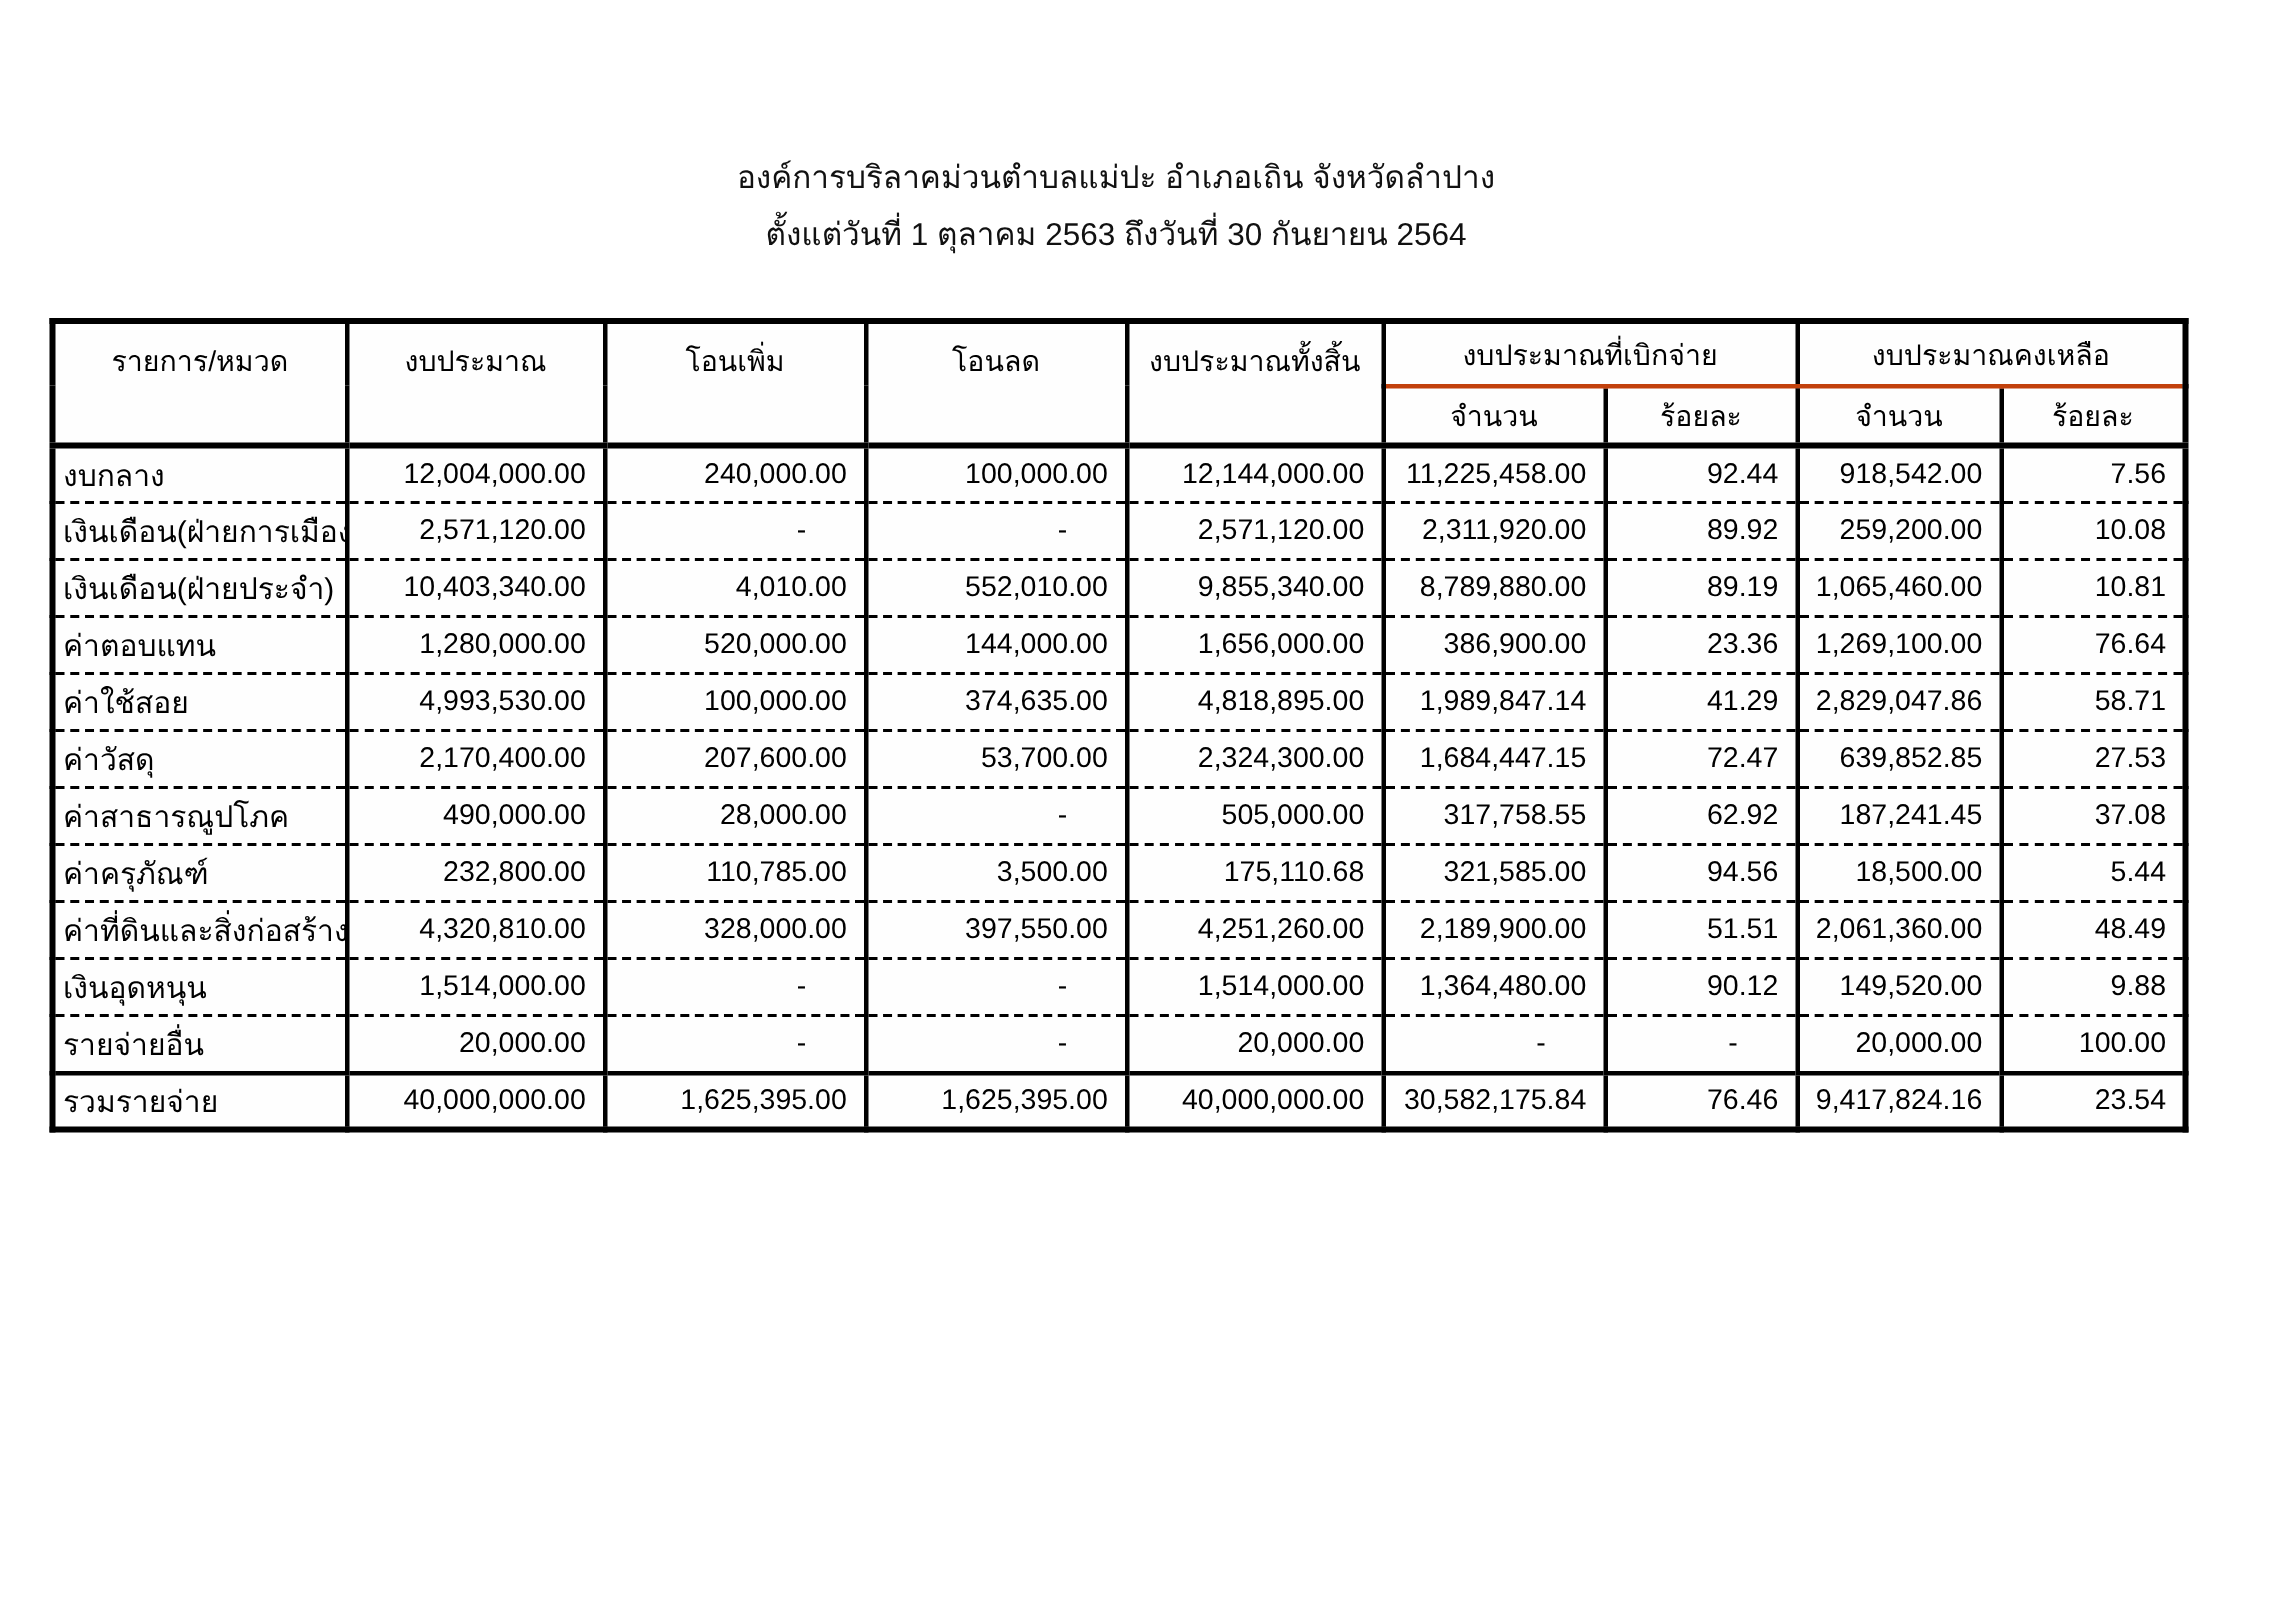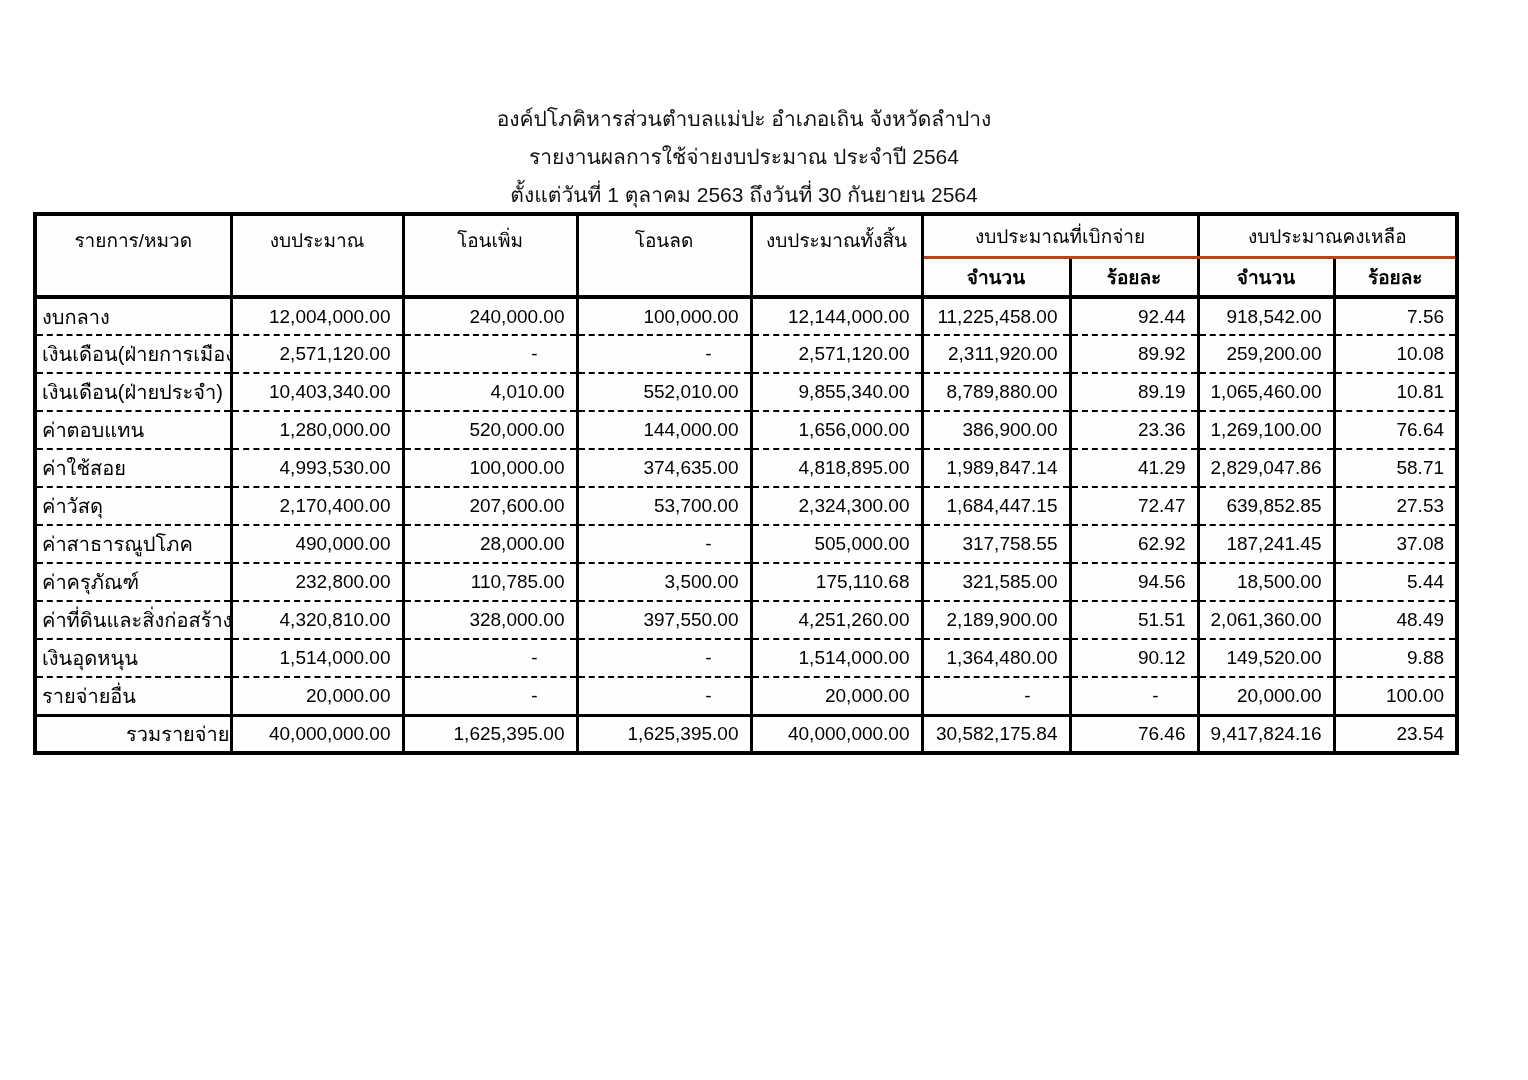--- a/index.html
+++ b/index.html
@@ -43,44 +43,43 @@
     overflow: hidden;
     white-space: nowrap;
     background: #fefefe;
   }
   thead th {
     font-weight: normal;
     text-align: center;
     vertical-align: middle;
   }
   thead tr.head-row-1 th { height: 43px; border-bottom: 3px solid #c2410c; }
-  thead tr.head-row-2 th { height: 40px; font-weight: bold; }
+  thead tr.head-row-2 th { height: 40px; }
   thead th.span-head {
     vertical-align: top;
     padding-top: 9px;
   }
   tbody td {
     height: 38px;
     border-top: 2px dashed #000;
     vertical-align: middle;
   }
   tbody tr:first-child td { border-top: 4px solid #000; }
-  tbody tr.total-row td { border-top: 3px solid #000; text-align: right; }
+  tbody tr.total-row td { border-top: 3px solid #000; }
   td.label-cell { text-align: left; padding-left: 5px; font-size: 20px; margin-left: 16px; }
   td.num-cell { text-align: right; padding-right: 11px; }
   td.dash-cell { padding-right: 38px; }
 </style>
 </head>
 <body>
 
 <div class="page">
 
   <div class="title-block">
-    <div class="title-line">องค์ปโภคิหารส่วนตำบลแม่ปะ อำเภอเถิน จังหวัดลำปาง</div>
-    <div class="title-line">รายงานผลการใช้จ่ายงบประมาณ ประจำปี 2564</div>
+    <div class="title-line">องค์การบริลาคม่วนตำบลแม่ปะ อำเภอเถิน จังหวัดลำปาง</div>
     <div class="title-line">ตั้งแต่วันที่ 1 ตุลาคม 2563 ถึงวันที่ 30 กันยายน 2564</div>
   </div>
 
   <table class="budget-table">
     <colgroup>
       <col style="width:196px">
       <col style="width:172px">
       <col style="width:174px">
       <col style="width:174px">
       <col style="width:171px">

